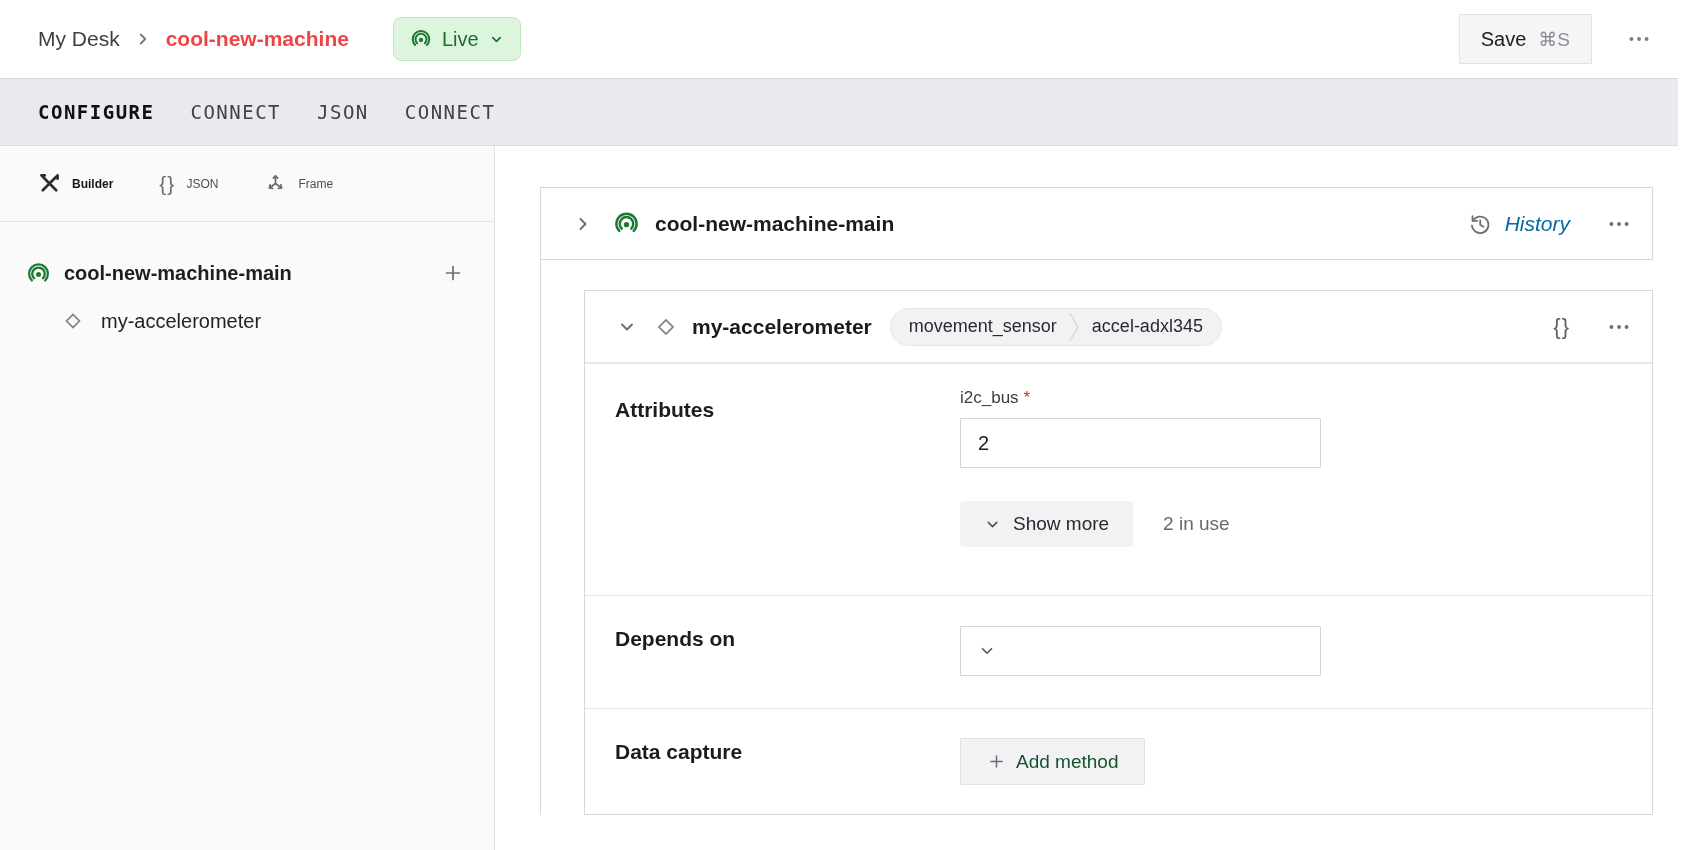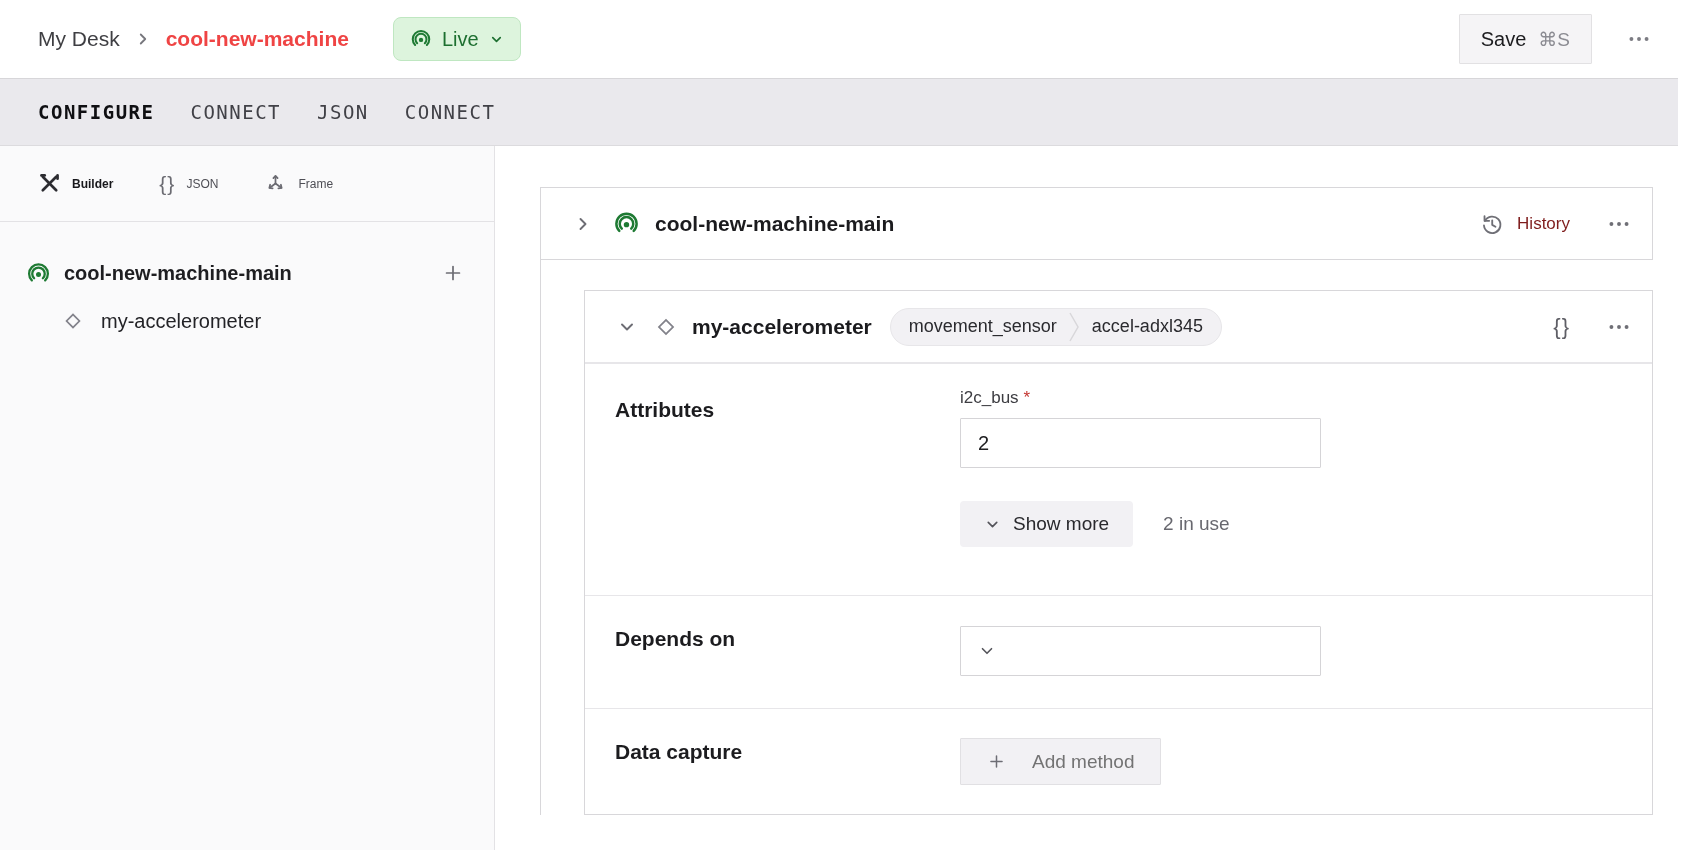--- a/index.html
+++ b/index.html
@@ -50,21 +50,21 @@
     padding-left:62px; gap:17px; cursor:pointer; }
   .tree-child-label { font-size:20px; color:#232327; }
   .plus-btn { color:#6d6d74; cursor:pointer; display:flex; }
 
   
   .main { position:absolute; left:495px; top:146px; width:1195px; height:704px; background:#ffffff; }
   .machine-card { position:absolute; left:45px; top:41px; width:1113px; height:73px;
     background:#fff; border:1px solid #d8d7da; display:flex; align-items:center; padding:0 20px 0 32px; }
   .machine-card .title { font-size:21px; font-weight:700; color:#1b1b1e; margin-left:15px; }
   .history-btn { margin-left:auto; display:flex; align-items:center; gap:12px; cursor:pointer; }
-  .history-btn .history-label { font-size:17px; color:#7f1d1d; }
+  .history-btn .history-label { font-size:21px; color:#0369a1;font-style:italic; }
   .card-menu { margin-left:36px; color:#6f6f76; cursor:pointer; }
   .connector { position:absolute; left:45px; top:114px; width:1px; height:555px; background:#d8d7da; }
 
   .component-card { position:absolute; left:89px; top:144px; width:1069px;
     background:#fff; border:1px solid #d8d7da; }
   .comp-header { height:72px; border-bottom:1px solid #e7e6e9; display:flex; align-items:center;
     padding:0 20px 0 32px; }
   .comp-title { font-size:21px; font-weight:700; color:#1b1b1e; margin-left:14px; }
   .comp-pill { margin-left:18px; height:38px; display:flex; align-items:center; gap:12px;
     background:#f2f1f4; border:1px solid #e7e6e9; border-radius:19px; padding:0 18px; }
@@ -93,23 +93,23 @@
     background:#f2f1f4; border:none; border-radius:4px; cursor:pointer;
     font-family:"Liberation Sans", sans-serif; font-size:19px; color:#29292d; }
   .usage-text { margin-left:30px; font-size:19px; color:#68686f; }
 
   .select-box { position:absolute; left:375px; top:30px; width:361px; height:50px;
     border:1px solid #d5d4d7; border-radius:1px; background:#fff; display:flex;
     align-items:center; padding:0 16px 0 17px; cursor:pointer; }
   .select-box .placeholder { flex:1; font-size:19px; color:#8e8f96; }
 
   .add-method-btn { position:absolute; left:375px; top:29px; height:47px; display:flex;
-    align-items:center; gap:26px; padding:0 26px; background:#f2f1f4;
+    align-items:center; gap:10px; padding:0 26px; background:#f2f1f4;
     border:1px solid #e1e0e3; border-radius:1px; cursor:pointer;
-    font-family:"Liberation Sans", sans-serif; font-size:19px; color:#737373; }
+    font-family:"Liberation Sans", sans-serif; font-size:19px; color:#14532d; }
 
   .icon { flex:none; }
 </style>
 </head>
 <body>
 
 <header class="topbar">
   <span class="crumb-parent">My Desk</span>
   <span class="crumb-sep">
     <svg width="18" height="18" viewBox="0 0 24 24" fill="none" stroke="currentColor" stroke-width="2.4" stroke-linecap="round" stroke-linejoin="round">

